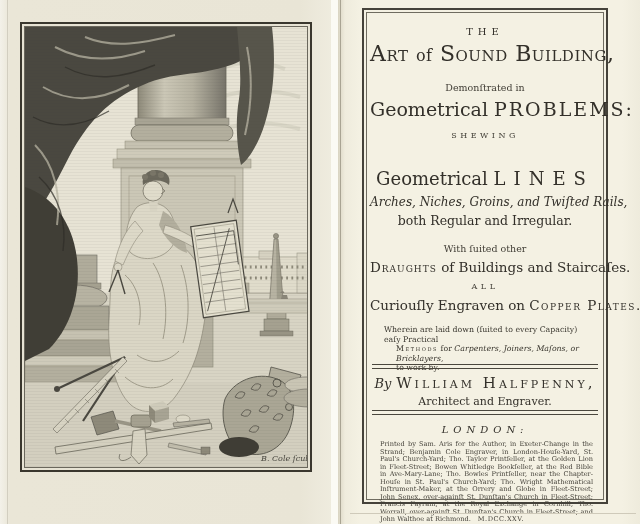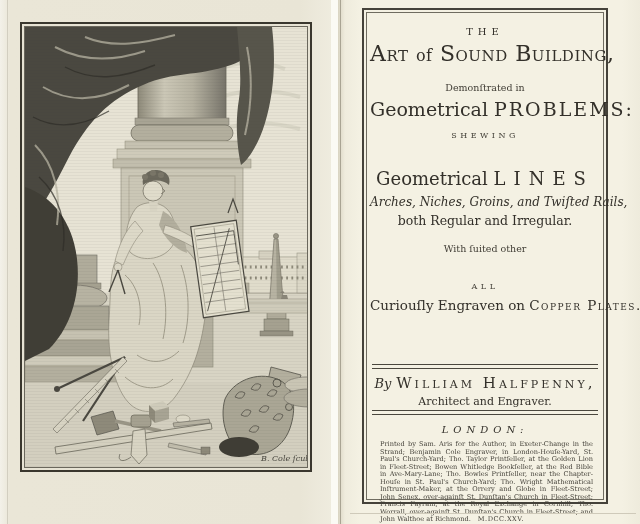--- a/index.html
+++ b/index.html
@@ -289,25 +289,31 @@
 
       <div class="tl lines-title"><span>Geometrical</span> <span class="caps">LINES</span></div>
 
 
       <div class="tl arches">Arches, Niches, Groins, and Twiſted Rails,</div>
 
       <div class="tl regular">both Regular and Irregular.</div>
 
       <div class="tl small-line with-several">With ſuited other</div>
 
+      <div class="tl draughts"><span class="sc">Draughts</span> <span>of Buildings and Staircaſes.</span></div>
 
       <div class="tl all-word">ALL</div>
 
       <div class="tl curiously"><span>Curiouſly Engraven on</span> <span class="sc">Copper Plates.</span></div>
 
+      <div class="wherein">
+        <div>Wherein are laid down (ſuited to every Capacity) eaſy Practical</div>
+        <div class="ind"><span class="sc">Methods</span> <span>for</span> <span class="it">Carpenters, Joiners, Maſons, or Bricklayers,</span></div>
+        <div class="ind">to work by.</div>
+      </div>
 
       <div class="rule rule1"></div>
 
       <div class="tl byline"><span class="by">By</span> <span class="sc">William Halfpenny,</span></div>
 
       <div class="tl role">Architect and Engraver.</div>
 
       <div class="rule rule2"></div>
 
       <div class="tl london">LONDON:</div>

